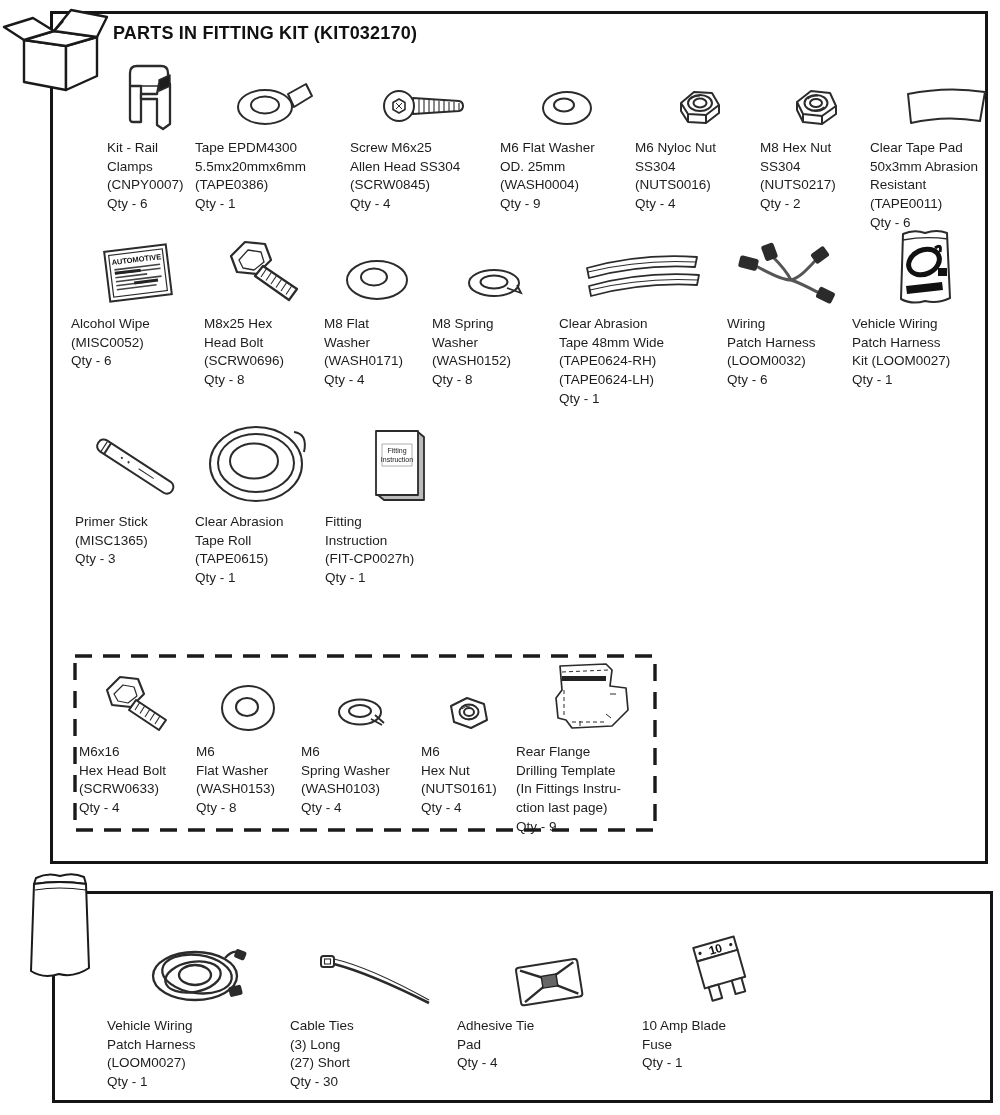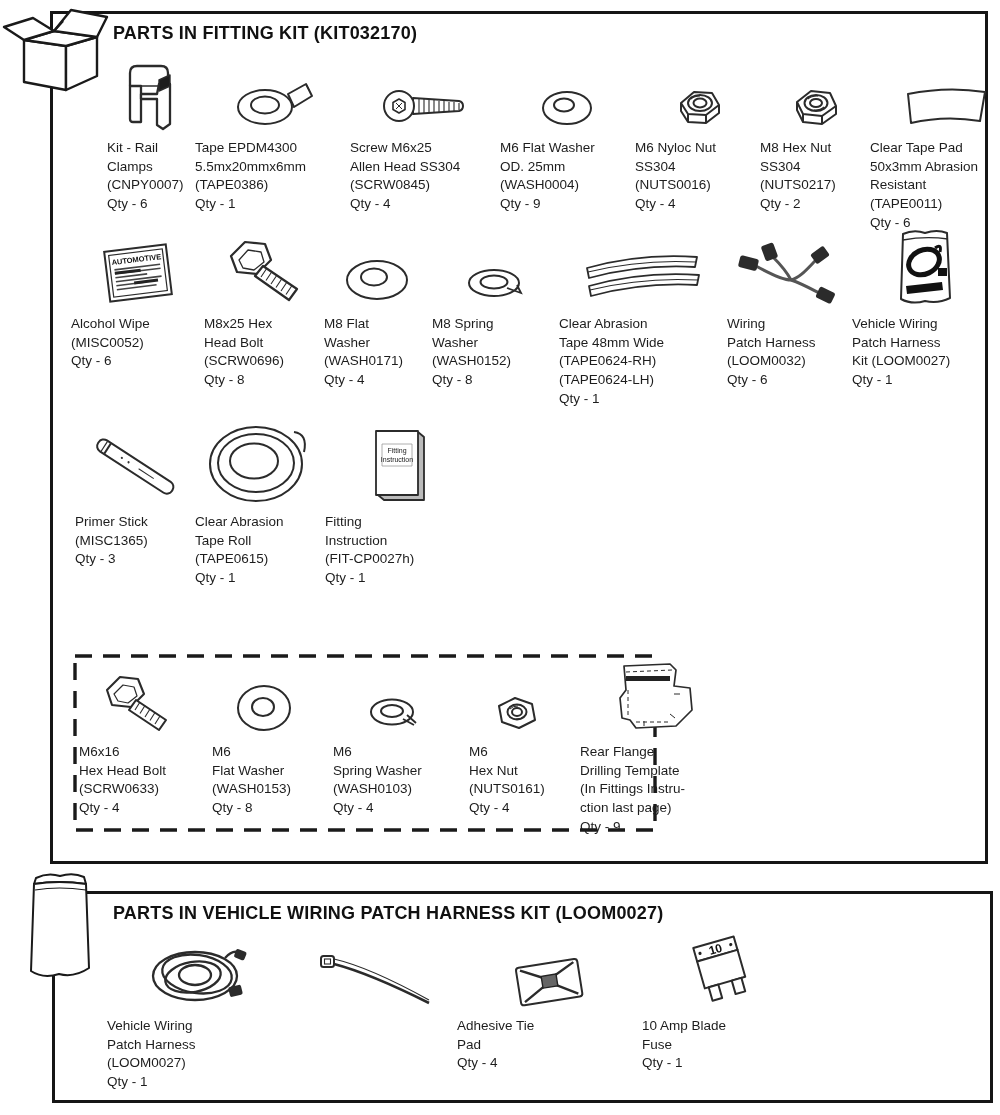--- a/index.html
+++ b/index.html
@@ -18,21 +18,21 @@
                margin:9px 0 0 60px; }
   #box2 .kit-title { margin-left:58px; }
   .row { position:absolute; display:flex; align-items:flex-start; }
   .item { flex:0 0 auto; }
   .art { display:flex; align-items:flex-end; justify-content:center; }
   .lbl { font-size:13.5px; line-height:1.38; white-space:pre-line; margin-top:9px; color:#1d1d1d; }
   svg { display:block; overflow:visible; }
   .corner-icon { position:absolute; z-index:3; }
   #dashed-area { position:absolute; left:20px; top:640px; width:584px; height:178px; }
   #dashed-area .dash-rect { position:absolute; left:0; top:0; }
-  #dashed-area .row { left:6px; top:14px;gap:16px; }
+  #dashed-area .row { left:6px; top:14px; }
   
   #r1 .art { height:70px; }
   #r2 .art { height:78px; }
   #r3 .art { height:86px; }
   #dashed-area .art { height:66px; }
   #r4 .art { height:72px; }
 </style>
 </head>
 <body>
 
@@ -421,21 +421,20 @@
     <polygon points="22,40 64,46 64,90 22,82"></polygon>
     <polygon points="64,46 95,37 95,76 64,90"></polygon>
     <polygon points="22,40 52,31 95,37 64,46"></polygon>
     <polygon points="22,40 2,27 31,18 52,31"></polygon>
     <polygon points="52,31 69,10 105,17 95,37"></polygon>
     <line x1="52" y1="31" x2="61" y2="21"></line>
   </g>
 </svg>
 
 <div class="kit-box" id="box2">
-  <div class="kit-title">PARTS IN VEHICLE WIRING PATCH HARNESS KIT (LOOM0027)</div>
 
   <div class="row" id="r4" style="top:42px; left:52px;">
     <div class="item" style="width:183px">
       <div class="art">
         <svg width="104" height="66" viewBox="0 0 104 66">
           <g fill="none" stroke="#2b2b2b" stroke-width="2.3">
             <ellipse cx="48" cy="34" rx="42" ry="24"></ellipse>
             <ellipse cx="50" cy="32" rx="35" ry="19" transform="rotate(8 50 32)"></ellipse>
             <ellipse cx="46" cy="35" rx="28" ry="15" transform="rotate(-10 46 35)"></ellipse>
             <ellipse cx="48" cy="33" rx="16" ry="10"></ellipse>
@@ -456,20 +455,24 @@
       <div class="art">
         <svg width="118" height="58" viewBox="0 0 118 58">
           <g fill="#fff" stroke="#2b2b2b" stroke-width="2">
             <rect x="6" y="6" width="13" height="11" rx="2.5"></rect>
             <rect x="9.5" y="9" width="6" height="5" stroke-width="1.1"></rect>
             <path d="M19 14 C 42 20, 72 32, 114 53" fill="none" stroke-width="2.6"></path>
             <path d="M19 9 C 45 15, 76 29, 114 50" fill="none" stroke-width="1.1"></path>
           </g>
         </svg>
       </div>
+      <div class="lbl">Cable Ties
+(3) Long
+(27) Short
+Qty - 30</div>
     </div>
     <div class="item" style="width:185px">
       <div class="art">
         <svg width="80" height="54" viewBox="0 0 80 54">
           <g transform="rotate(-9 40 27)" stroke="#2b2b2b" fill="#fff" stroke-width="2" stroke-linejoin="round">
             <rect x="8" y="9" width="62" height="38" rx="3"></rect>
             <path d="M12 12 L34 23 M66 12 L44 23 M12 44 L34 31 M66 44 L44 31" stroke-width="2.4" fill="none"></path>
             <rect x="32" y="21" width="15" height="12" fill="#666" stroke="#222" stroke-width="1.4"></rect>
           </g>
         </svg>

